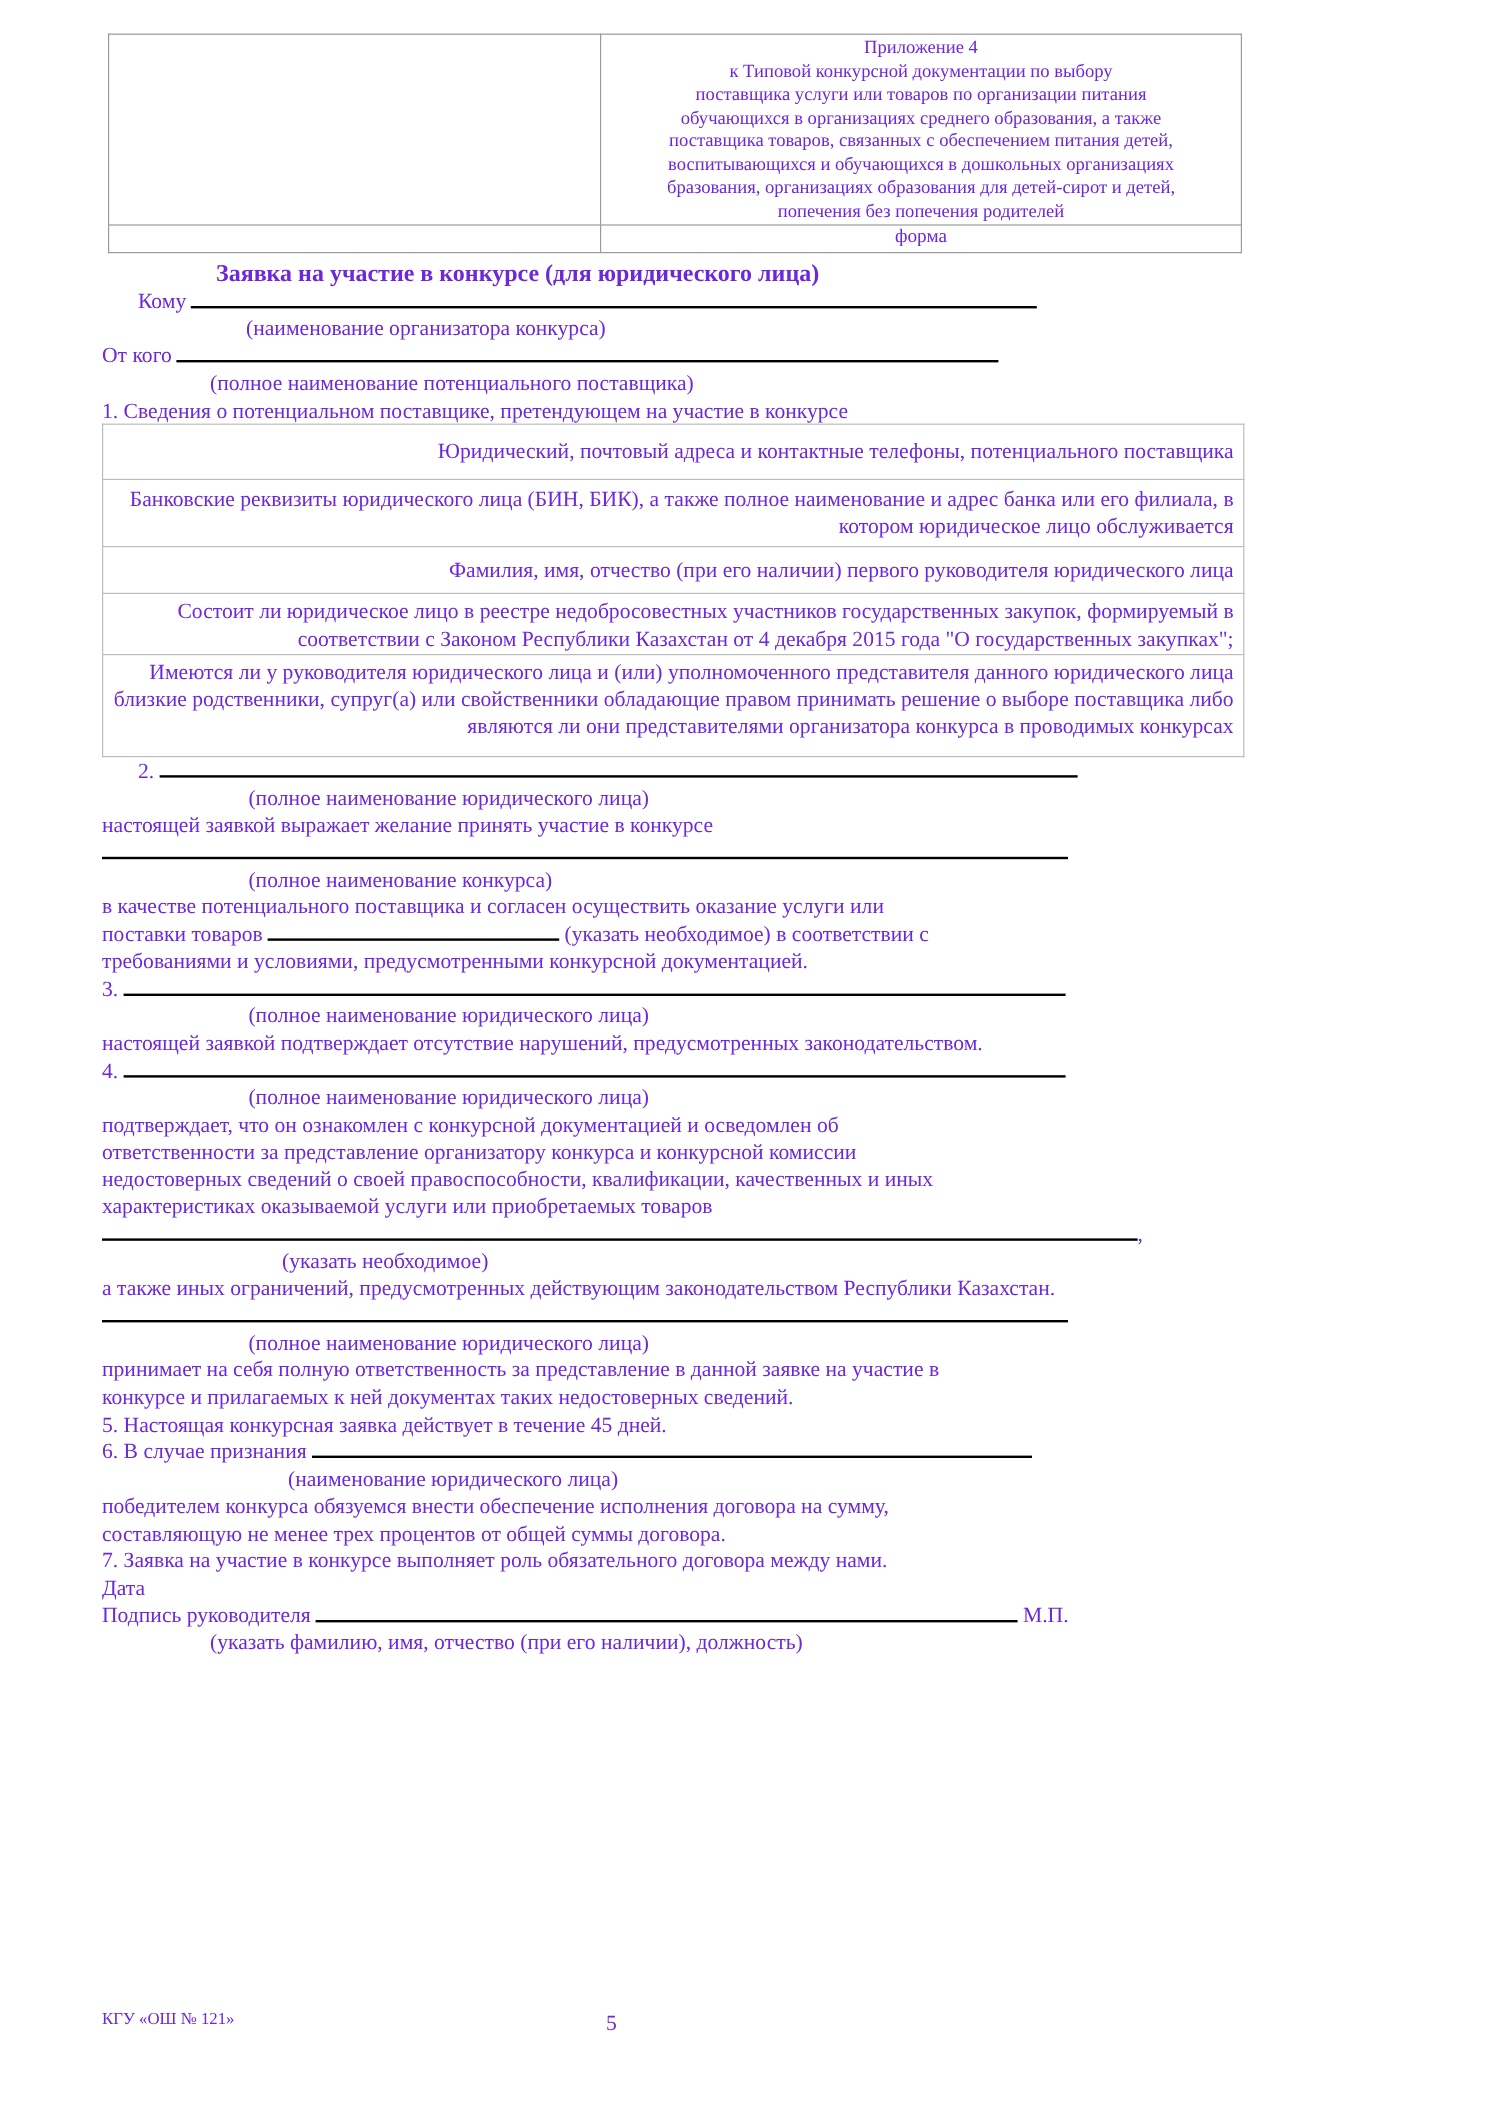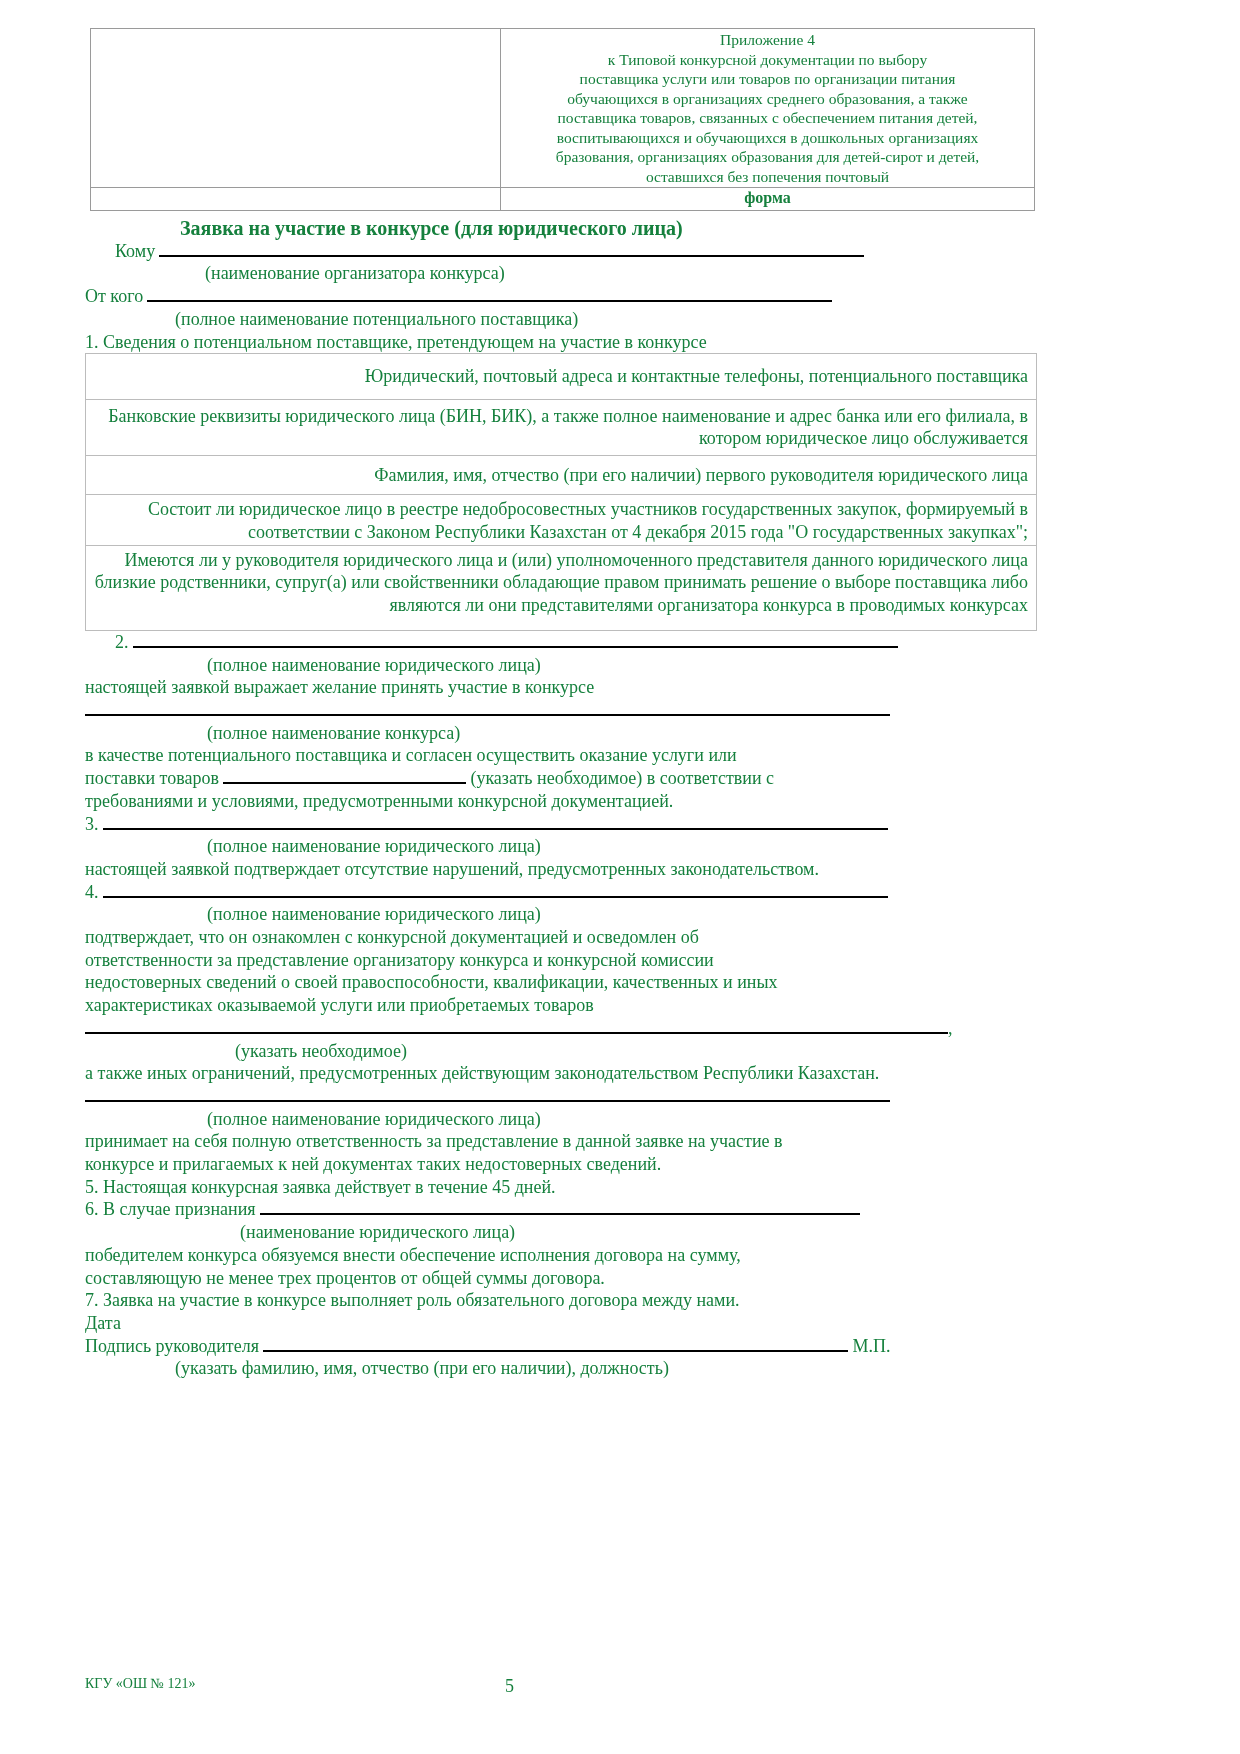--- a/index.html
+++ b/index.html
@@ -1,25 +1,25 @@
 <!DOCTYPE html>
 <html><head>
 <meta charset="utf-8">
 <style>
   html,body{margin:0;padding:0;background:#ffffff;}
   .page{position:relative;width:1240px;height:1754px;background:#fff;
-        font-family:"Liberation Serif","DejaVu Serif",serif;color:#15803d;overflow:hidden;}
+        font-family:"Liberation Serif","DejaVu Serif",serif;color:#6d28d9;overflow:hidden;}
 
   
   .header-table{position:absolute;left:90px;top:28px;width:945px;border-collapse:collapse;table-layout:fixed;}
   .header-table td{border:1px solid #9a9a9a;vertical-align:top;}
   .cell-left{width:407px;}
   .cell-right{padding:1px 4px;}
   .apx{font-size:15.5px;line-height:19.5px;text-align:center;white-space:nowrap;overflow:hidden;}
-  .forma-cell{text-align:center;font-size:16px;padding:1px 2px 3px 2px;font-weight:bold;}
+  .forma-cell{text-align:center;font-size:16px;padding:1px 2px 3px 2px;}
 
   
   .content{position:absolute;left:85px;top:217px;width:952px;font-size:18px;line-height:22.7px;}
   .line{white-space:nowrap;}
   .t{font-size:20px;font-weight:bold;padding-left:95px;font-family:Liberation Serif, serif;}
   .ind30{text-indent:30px;}
   .blank{display:inline-block;border-bottom:2px solid #000;height:15px;margin-left:4px;}
   .blank.nm{margin-left:0;}
 
   
@@ -45,21 +45,21 @@
         <tr>
       <td class="cell-left"></td>
       <td class="cell-right">
         <div class="apx">Приложение 4</div>
         <div class="apx">к Типовой конкурсной документации по выбору</div>
         <div class="apx">поставщика услуги или товаров по организации питания</div>
         <div class="apx">обучающихся в организациях среднего образования, а также</div>
         <div class="apx">поставщика товаров, связанных с обеспечением питания детей,</div>
         <div class="apx">воспитывающихся и обучающихся в дошкольных организациях</div>
         <div class="apx">бразования, организациях образования для детей-сирот и детей,</div>
-        <div class="apx">оставшихся без попечения почтовый</div>
+        <div class="apx">попечения без попечения родителей</div>
       </td>
     </tr>
     <tr>
       <td class="cell-left"></td>
       <td class="forma-cell">форма</td>
     </tr>
   </tbody>
     </table>
 
   <div class="content">

